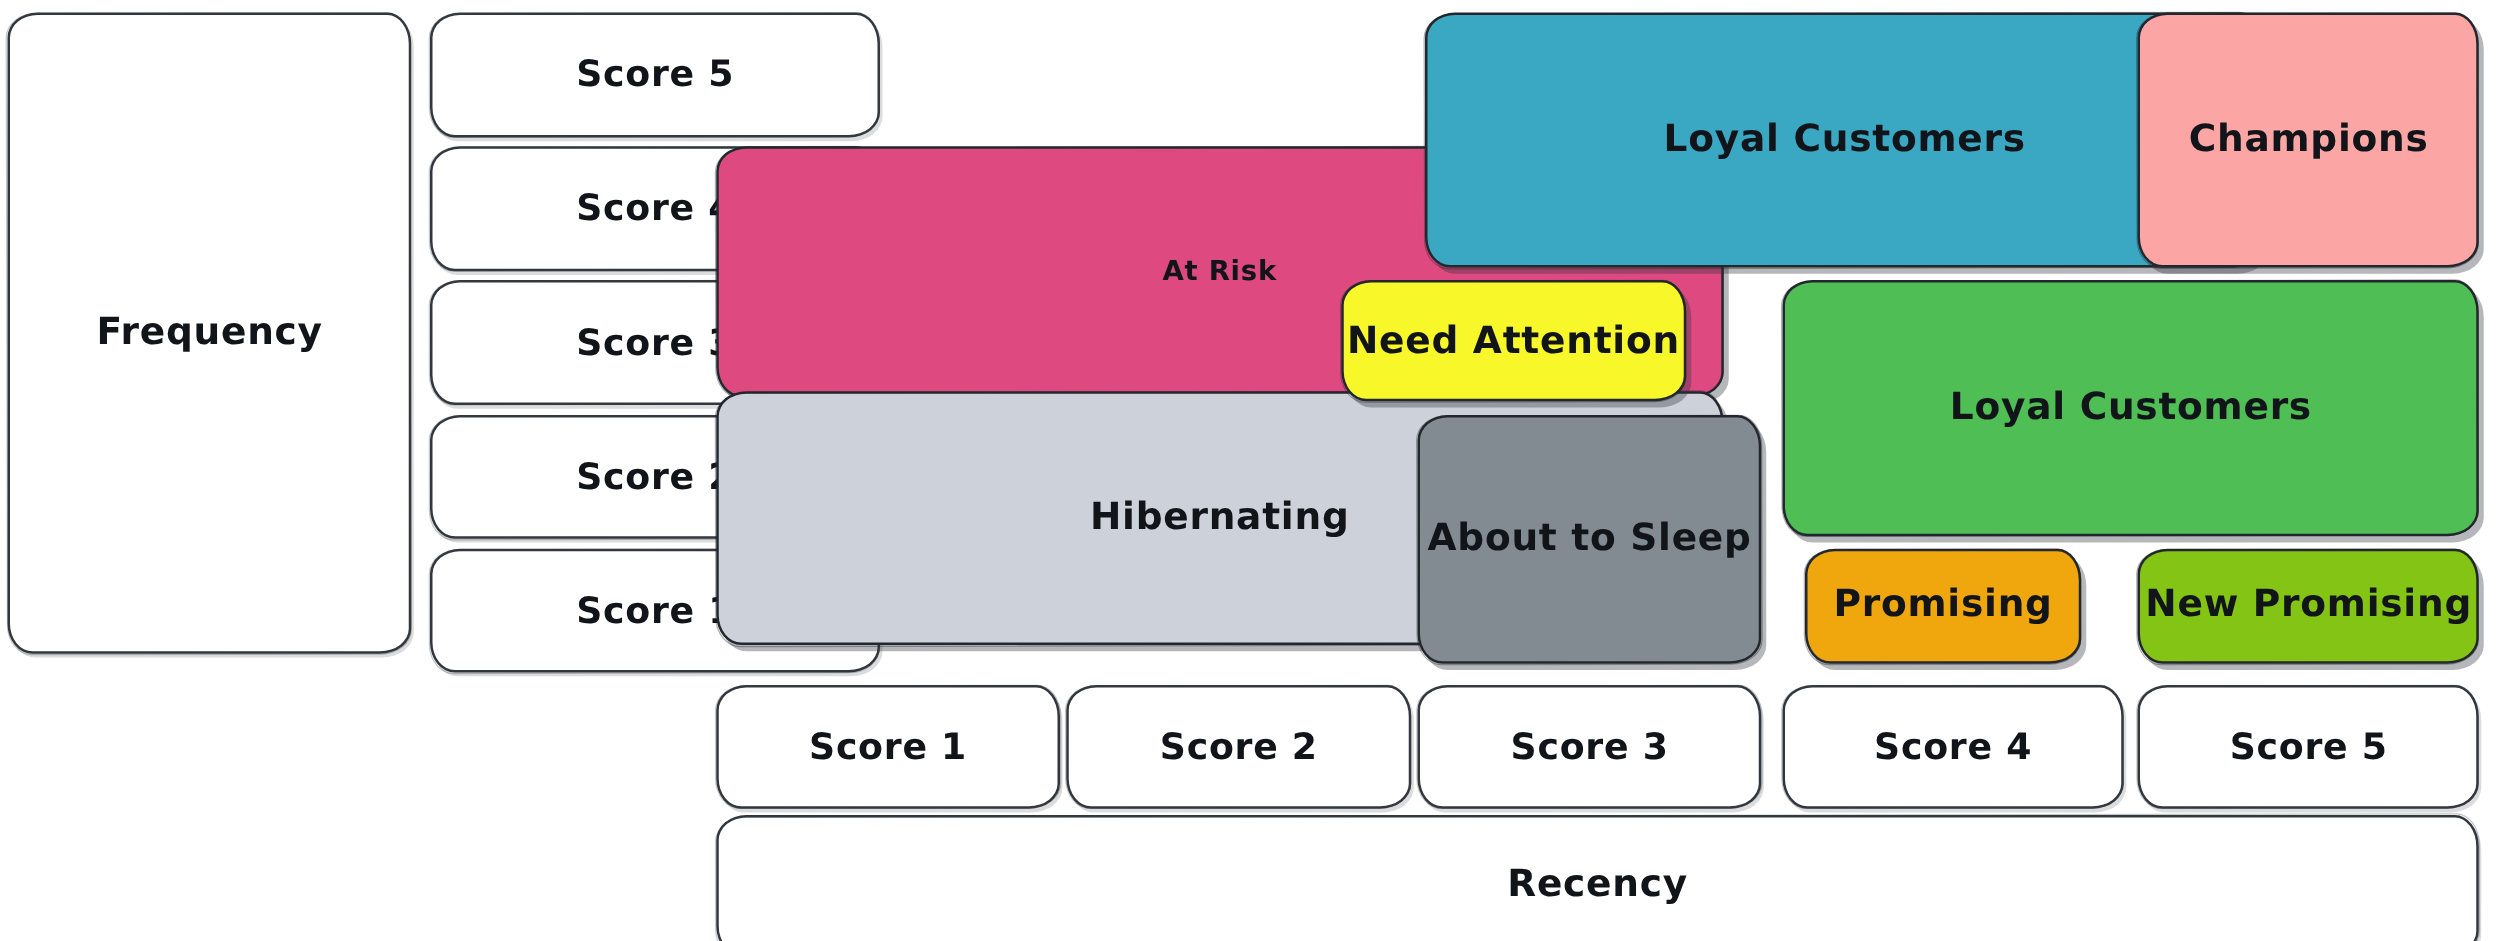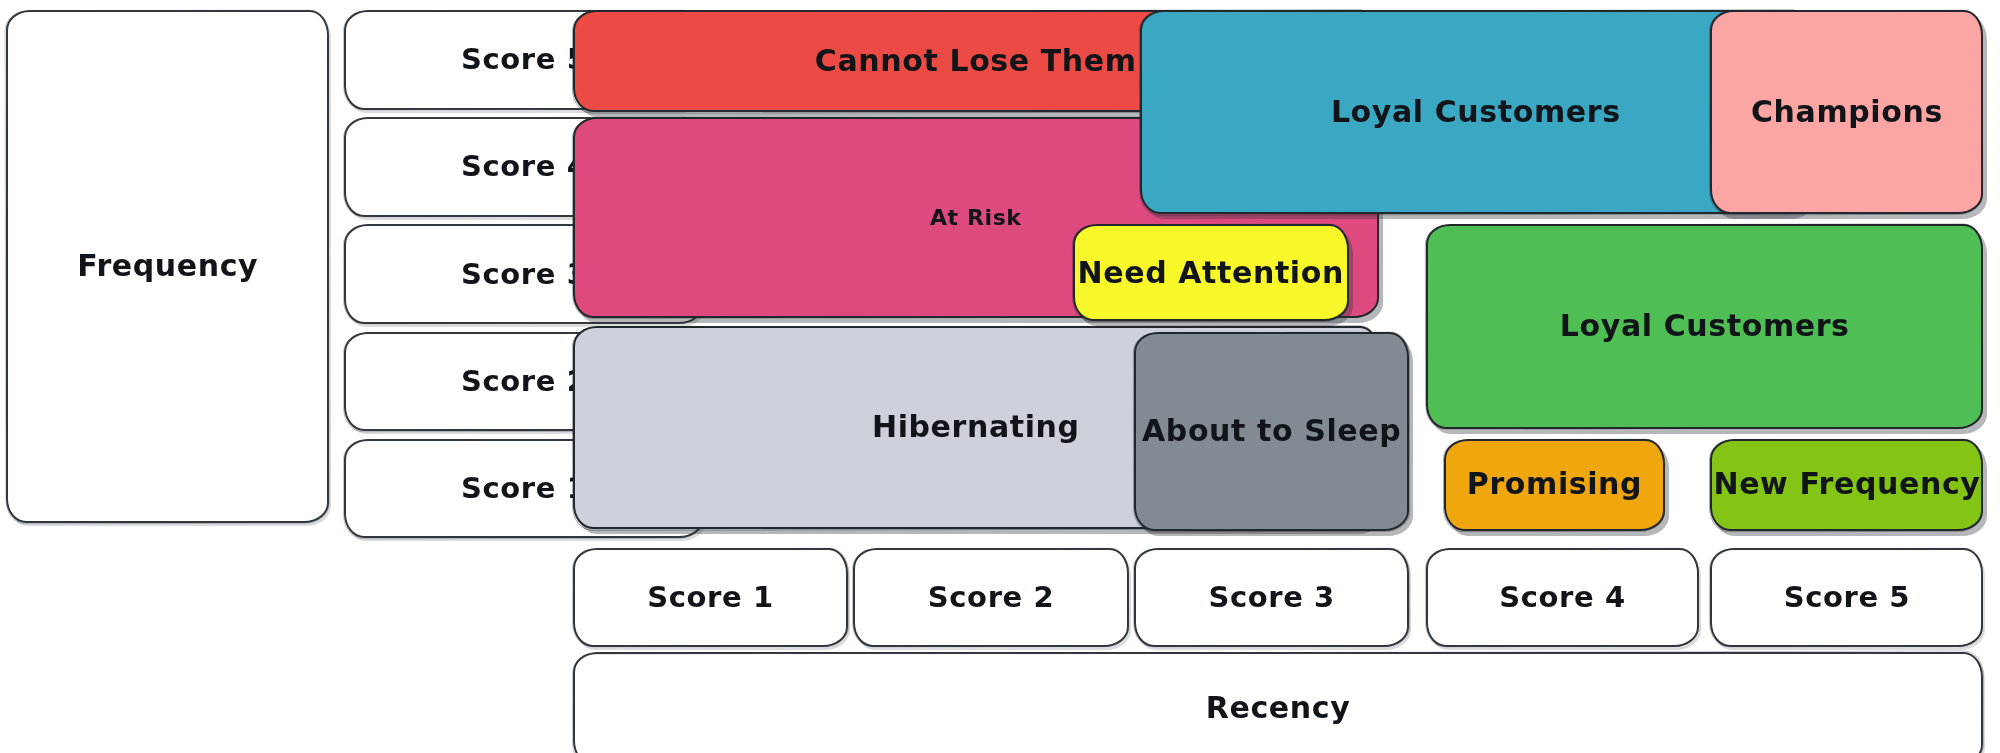--- a/index.html
+++ b/index.html
@@ -76,27 +76,24 @@
     </div>
     <div class="box outline" style="left: 344.388px; top: 224.49px; width: 359.694px; height: 99.4898px;">
       <span class="label" style="font-size: 29px;">Score 3</span>
     </div>
     <div class="box outline" style="left: 344.388px; top: 331.633px; width: 359.694px; height: 99.4898px;">
       <span class="label" style="font-size: 29px;">Score 2</span>
     </div>
     <div class="box outline" style="left: 344.388px; top: 438.776px; width: 359.694px; height: 99.4898px;">
       <span class="label" style="font-size: 29px;">Score 1</span>
     </div>
-    <div class="box fill" style="left: 572.704px; top: 10.2041px; width: 806.122px; height: 102.041px; background: rgb(236, 75, 69);">
-      <span class="label" style="font-size: 30px;">Cannot Lose Them</span>
-    </div>
     <div class="box fill" style="left: 572.704px; top: 117.347px; width: 806.122px; height: 200.255px; background: rgb(222, 74, 128);">
       <span class="label" style="font-size: 22px;">At Risk</span>
     </div>
-    <div class="box fill" style="left: 572.704px; top: 326px; width: 806.122px; height: 202.806px; background: rgb(205, 210, 218);">
+    <div class="box fill" style="left: 572.704px; top: 313px; width: 806.122px; height: 202.806px; background: rgb(205, 210, 218);">
       <span class="label" style="font-size: 30px;">Hibernating</span>
     </div>
     <div class="box fill" style="left: 1140.31px; top: 10.2041px; width: 670.918px; height: 204.082px; background: rgb(59, 168, 195);">
       <span class="label" style="font-size: 30px;">Loyal Customers</span>
     </div>
     <div class="box fill" style="left: 1710.46px; top: 10.2041px; width: 272.959px; height: 204.082px; background: #fca5a5;">
       <span class="label" style="font-size: 30px;">Champions</span>
     </div>
     <div class="box fill" style="left: 1073px; top: 224.49px; width: 275.51px; height: 96.9388px; background: rgb(247, 247, 42);">
       <span class="label" style="font-size: 30px;">Need Attention</span>
@@ -104,21 +101,21 @@
     <div class="box fill" style="left: 1426.02px; top: 224.49px; width: 557.398px; height: 204.082px; background: rgb(79, 190, 85);">
       <span class="label" style="font-size: 30px;">Loyal Customers</span>
     </div>
     <div class="box fill" style="left: 1133.93px; top: 331.633px; width: 275.51px; height: 198.98px; background: rgb(130, 138, 146);">
       <span class="label" style="font-size: 30px;">About to Sleep</span>
     </div>
     <div class="box fill" style="left: 1444px; top: 438.776px; width: 221px; height: 91.8367px; background: rgb(239, 167, 13);">
       <span class="label" style="font-size: 30px;">Promising</span>
     </div>
     <div class="box fill" style="left: 1710.46px; top: 438.776px; width: 272.959px; height: 91.8367px; background: rgb(132, 196, 20);">
-      <span class="label" style="font-size: 30px;">New Frequency</span>
+      <span class="label" style="font-size: 30px;">New Promising</span>
     </div>
     <div class="box outline" style="left: 572.704px; top: 548.469px; width: 275.51px; height: 98.2143px;">
       <span class="label" style="font-size: 29px;">Score 1</span>
     </div>
     <div class="box outline" style="left: 853.316px; top: 548.469px; width: 275.51px; height: 98.2143px;">
       <span class="label" style="font-size: 29px;">Score 2</span>
     </div>
     <div class="box outline" style="left: 1133.93px; top: 548.469px; width: 275.51px; height: 98.2143px;">
       <span class="label" style="font-size: 29px;">Score 3</span>
     </div>

